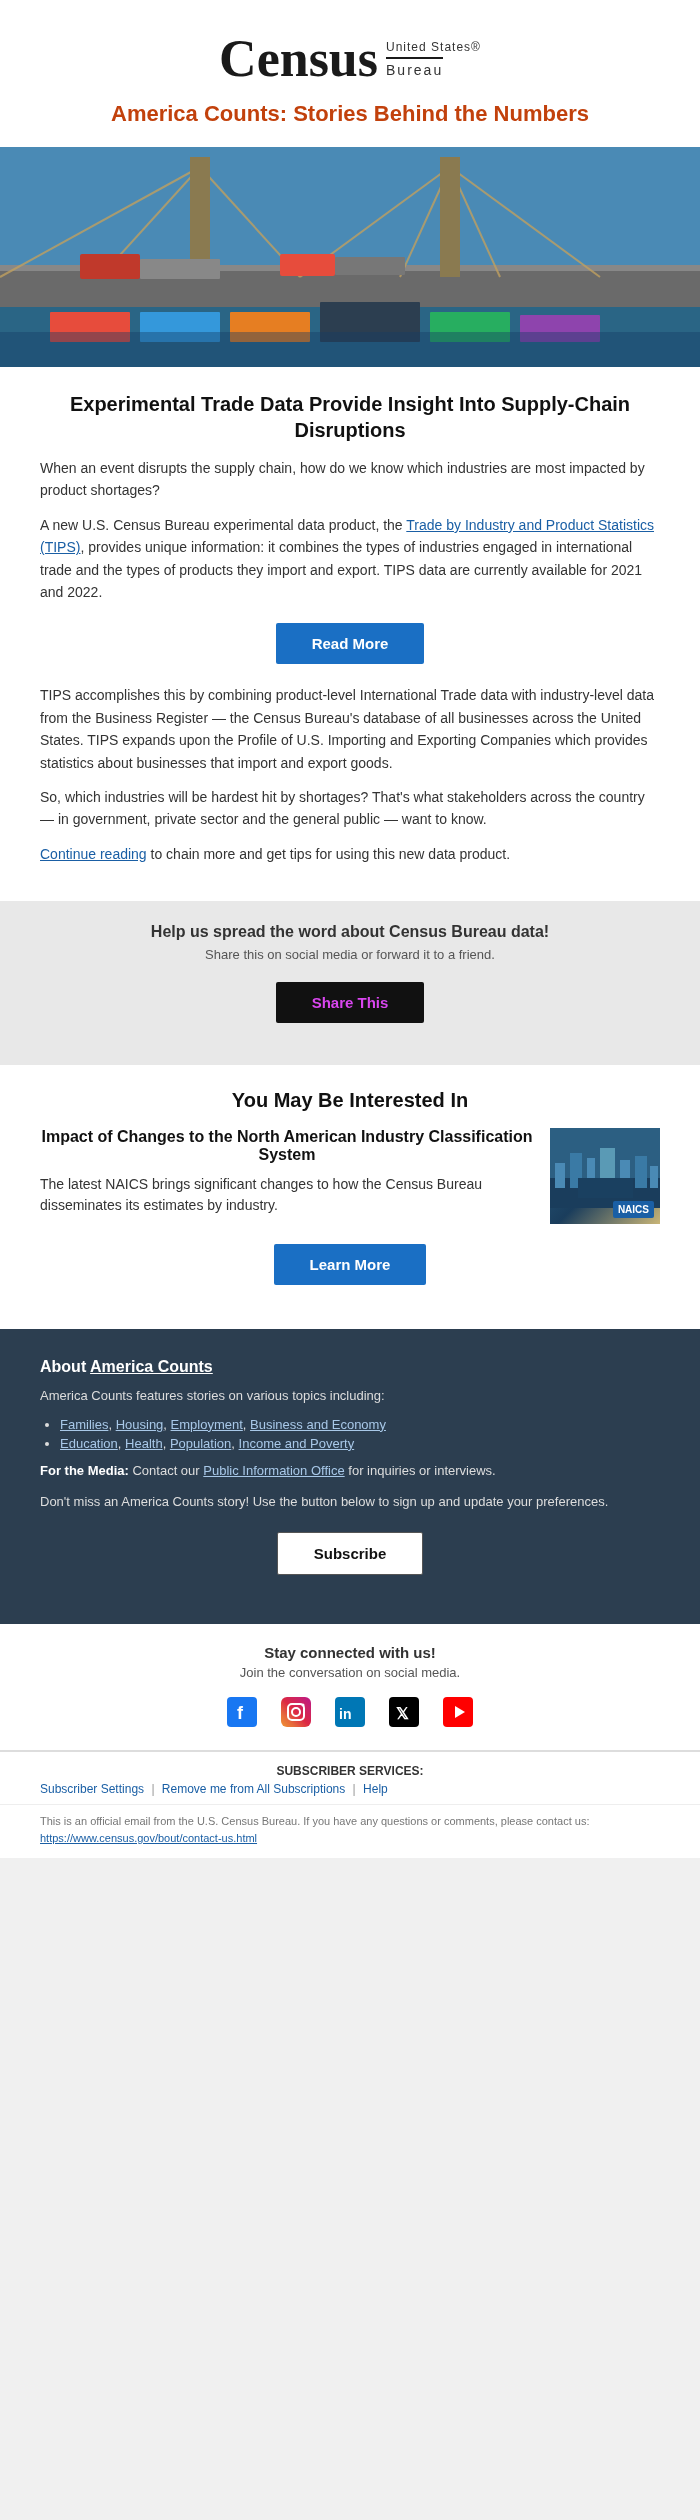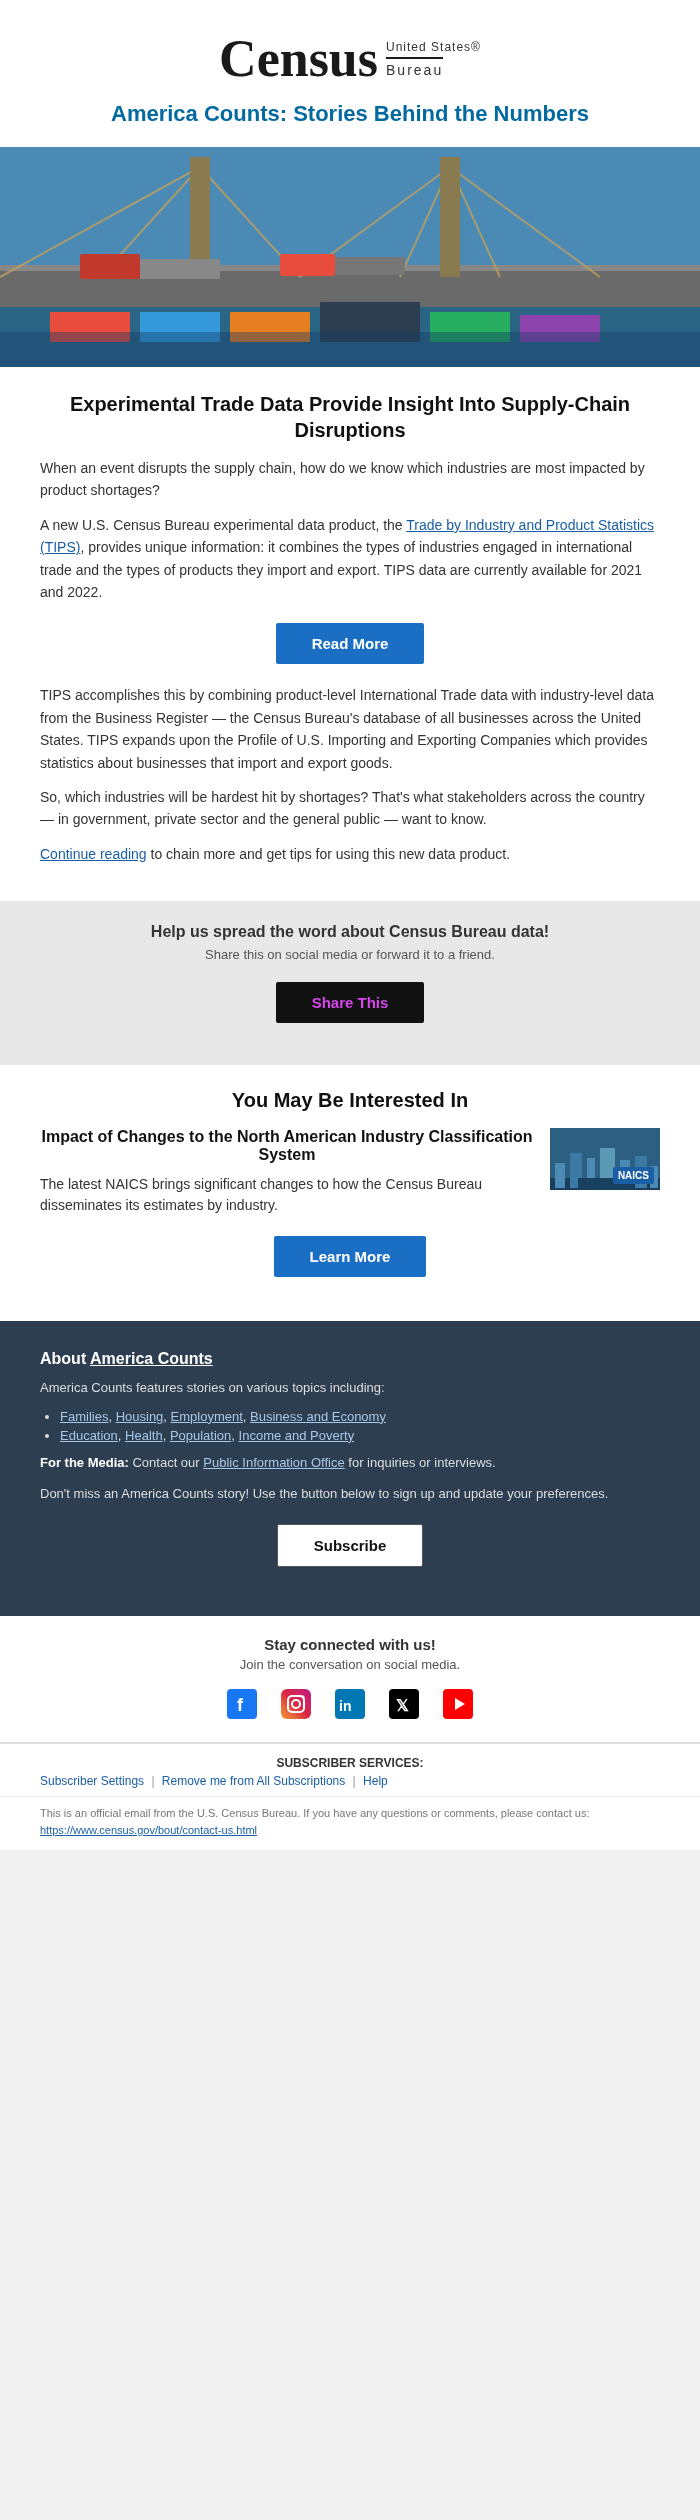--- a/index.html
+++ b/index.html
@@ -28,21 +28,21 @@
     .logo-right {
       display: flex;
       flex-direction: column;
       align-items: flex-start;
     }
     .newsletter-title {
       font-size: 22px;
       font-weight: bold;
       text-align: center;
       padding: 16px 60px 10px;
-      color: #0369a1;
+      color: #c2410c;
     }
     
     .hero-image {
       width: 100%;
       height: 220px;
       background: linear-gradient(135deg, #4a7fa5 0%, #2c5f82 30%, #1a3d5c 60%, #8b9a6e 80%, #c9b577 100%);
       position: relative;
       overflow: hidden;
     }
     .hero-image-overlay {
@@ -164,21 +164,21 @@
       color: #111;
       margin-bottom: 10px;
     }
     .interested-card-body {
       font-size: 14px;
       line-height: 1.5;
       color: #333;
     }
     .interested-thumb {
       width: 110px;
-      height: 62px;
+      height: 96px;
       background: linear-gradient(135deg, #2c5f82 0%, #1a3d5c 50%, #c9b577 100%);
       flex-shrink: 0;
       position: relative;
       overflow: hidden;
     }
     .naics-badge {
       position: absolute;
       bottom: 6px;
       right: 6px;
       background: #1a5fa5;

